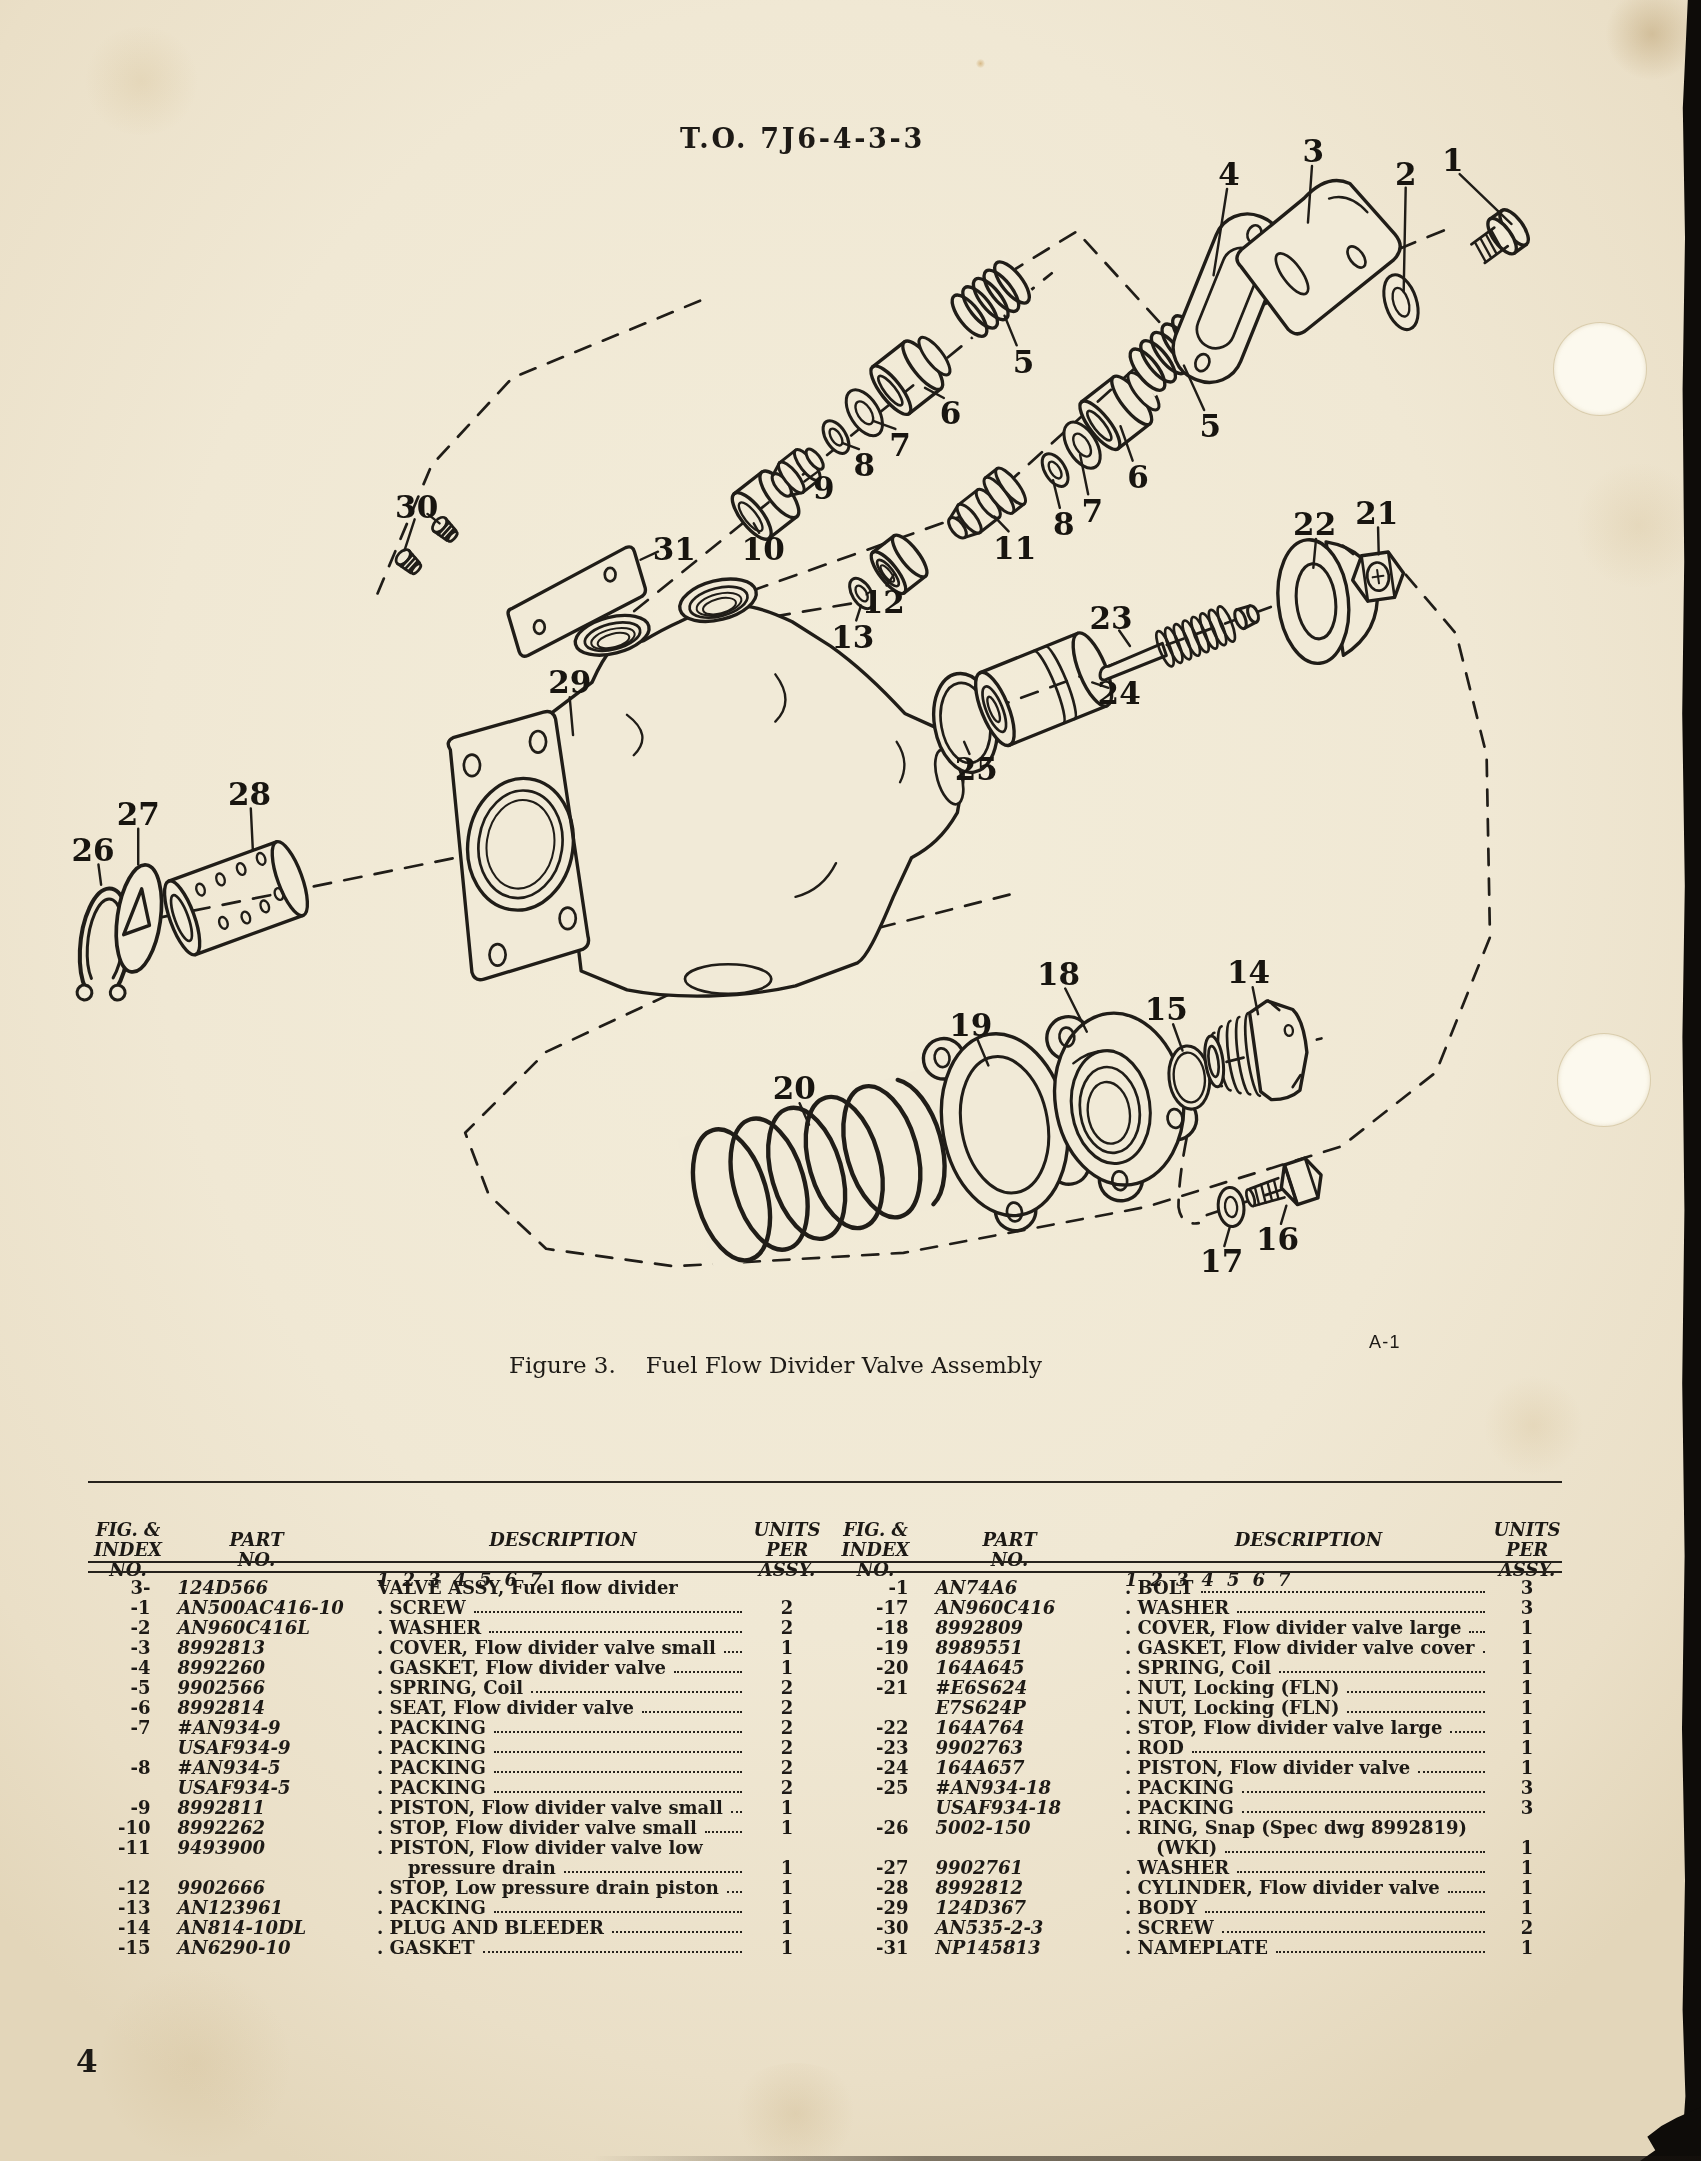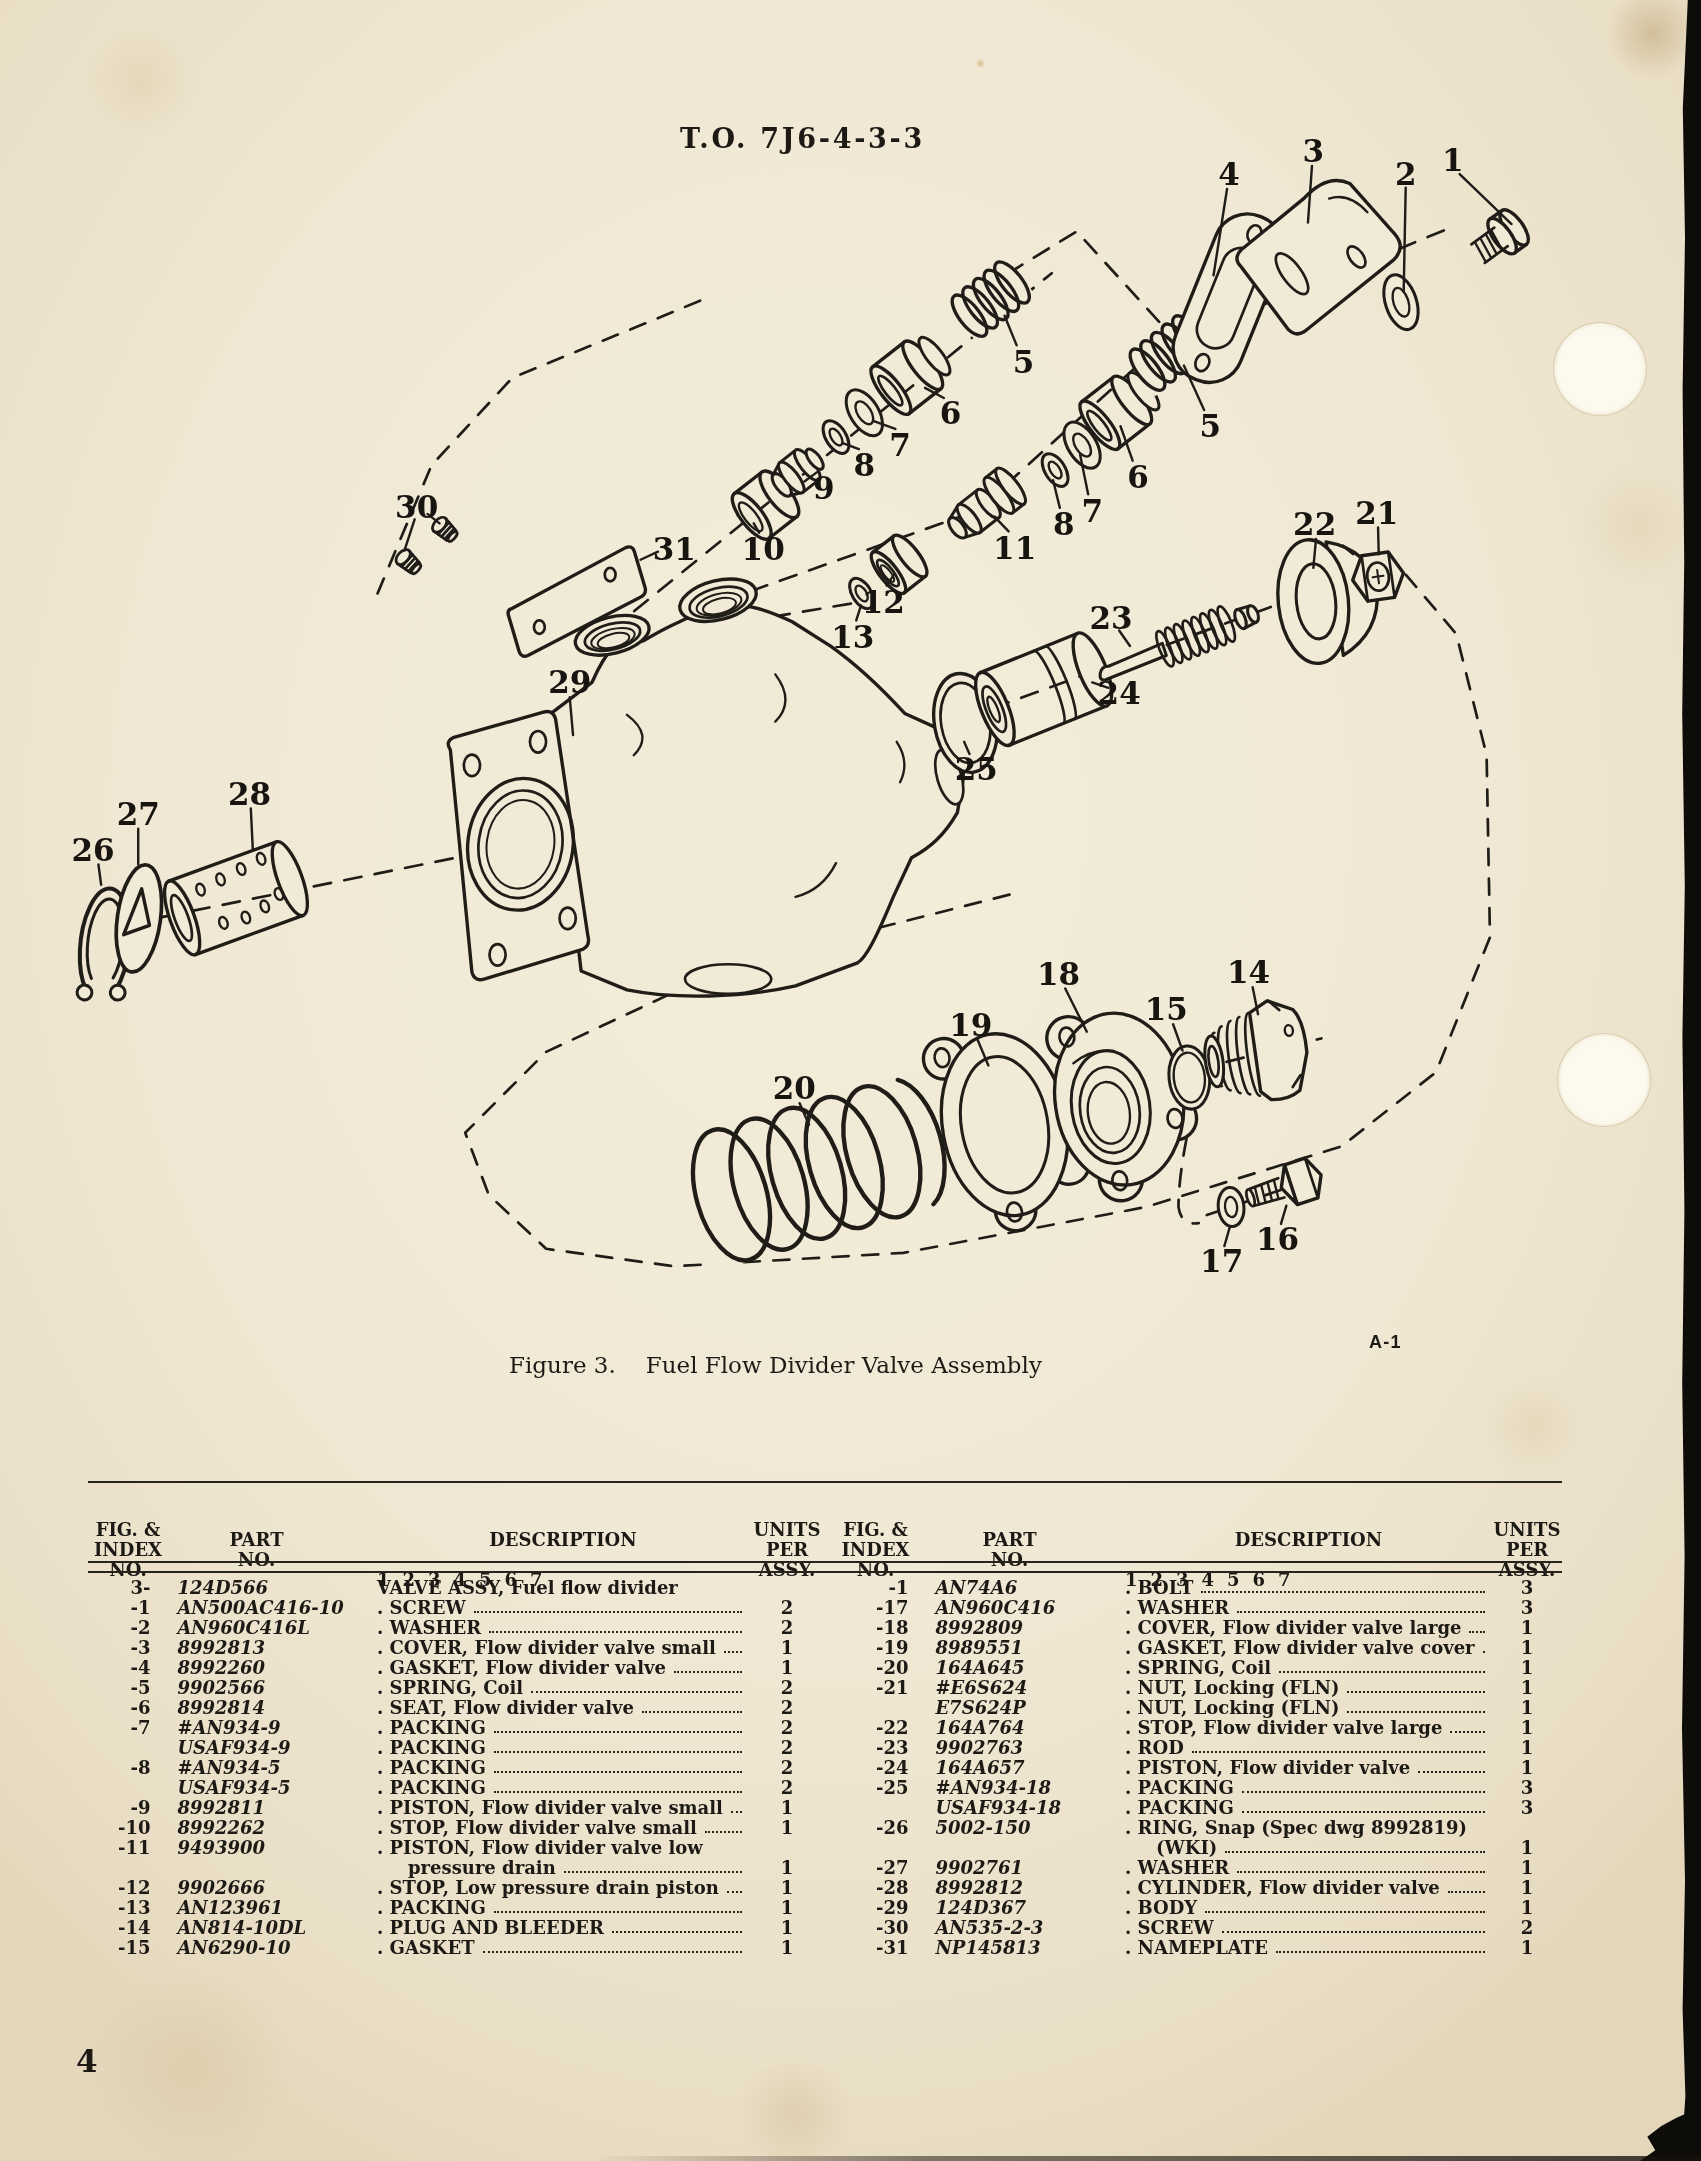--- a/index.html
+++ b/index.html
@@ -17,41 +17,41 @@
       background:linear-gradient(to right, rgba(40,32,22,0), rgba(40,32,22,.55) 30%, rgba(20,16,12,.8));}
   .punch{position:absolute;width:92px;height:92px;border-radius:50%;
       background:#fcf9ee;border:1.3px solid rgba(190,170,120,.55);box-shadow:inset 0 0 4px rgba(190,170,120,.35);}
   
   #to-number{position:absolute;top:123px;left:0;width:1605px;text-align:center;
       font-family:"DejaVu Serif",serif;font-weight:bold;font-size:27px;letter-spacing:2.7px;}
   #fig-caption{position:absolute;top:1352px;left:0;width:1551px;text-align:center;
       font-family:"DejaVu Serif",serif;font-size:23px;}
   #fig-caption .gap{display:inline-block;width:30px;}
   #sheet-ref{position:absolute;top:1332px;left:1369px;font-family:"Liberation Sans",sans-serif;
-      font-weight:bold;font-size:18px;letter-spacing:1.3px;}
+      font-weight:normal;font-size:18px;letter-spacing:1.3px;}
   #page-num{position:absolute;top:2043px;left:76px;font-family:"DejaVu Serif",serif;
       font-weight:bold;font-size:31px;}
   
   #diagram{position:absolute;top:0;left:0;}
   #diagram .ink{stroke:#201d18;fill:none;}
   #diagram .part{stroke:#201d18;fill:#f1ead7;}
   #diagram text{font-family:"DejaVu Serif",serif;font-weight:bold;font-size:46px;fill:#181510;}
   
   #parts-table{position:absolute;left:88px;top:1481px;width:1474px;
       font-family:"DejaVu Serif",serif;font-size:18px;line-height:20px;font-weight:bold;}
   #parts-table .rule-top{position:absolute;left:0;top:0;width:100%;height:2px;background:#26221c;}
   #parts-table .rule-dbl{position:absolute;left:0;top:80px;width:100%;height:8px;
       border-top:2px solid #26221c;border-bottom:2px solid #26221c;}
   .halves{display:flex;padding-top:9.4px;}
   .half{width:737px;}
   .hdr,.prow{display:grid;}
   .half.left  .hdr,.half.left  .prow{grid-template-columns:80px 177px 1fr 76px;}
   .half.right .hdr,.half.right .prow{grid-template-columns:101px 167px 1fr 70px;}
   .hdr{height:70px;align-items:center;}
-  .hdr .c{text-align:center;white-space:pre-line;line-height:20px;}
+  .hdr .c{text-align:center;white-space:pre-line;line-height:20px;font-style:italic;}
   .hdr .cdesc{padding-left:32px;}
   .hdr .cdesc .dt{text-align:center;margin-top:20px;}
   .hdr .cdesc .dn{text-align:left;word-spacing:6.7px;}
   .rows{padding-top:17.5px;}
   .prow{min-height:20px;}
   .cfig{text-align:right;padding-right:17.5px;}
   .cpart{padding-left:9.4px;white-space:nowrap;font-style:italic;}
   .cdesccell{display:flex;align-items:flex-end;padding-left:32px;overflow:hidden;}
   .cdesccell.cont2{padding-left:63px;}
   .cdesccell .txt{white-space:nowrap;}

